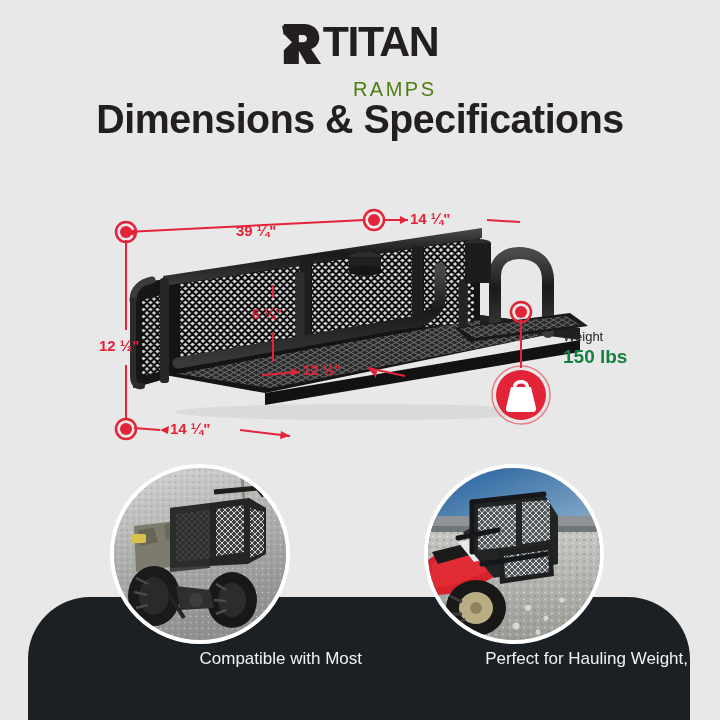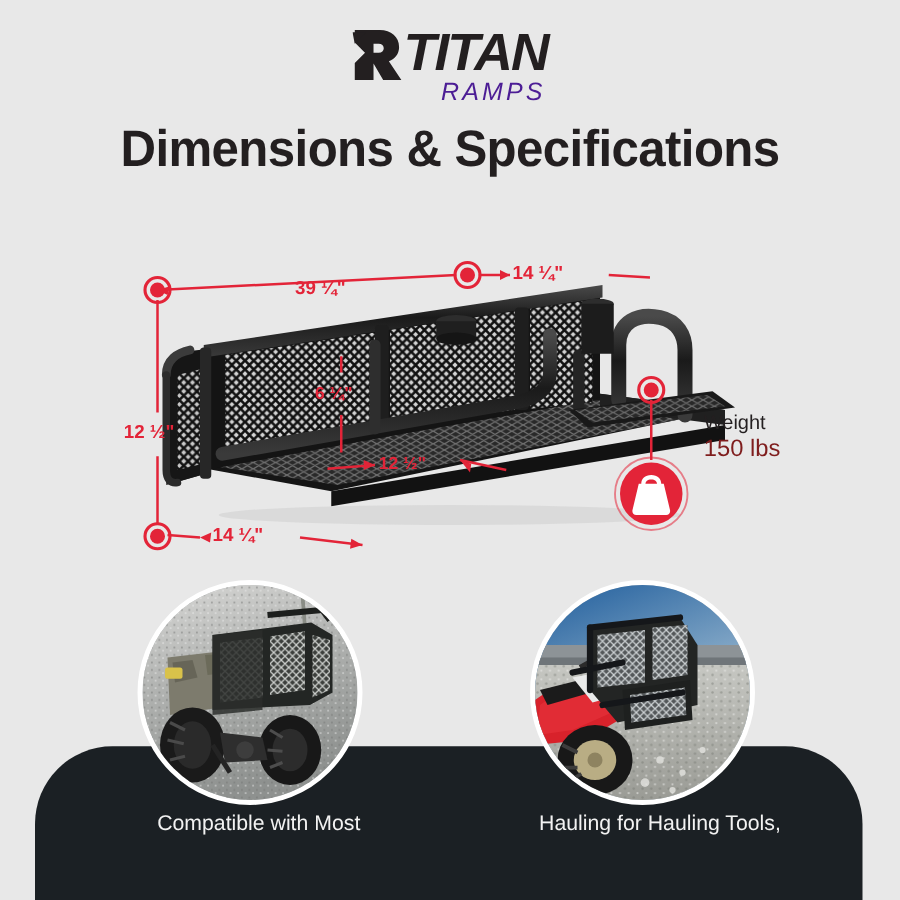--- a/index.html
+++ b/index.html
@@ -8,33 +8,33 @@
     background: #e8e8e8;
     font-family: "Liberation Sans", sans-serif;
     overflow: hidden;
     position: relative;
   }
   .page { position: relative; width: 720px; height: 720px; }
 
   
   .logo { position: absolute; top: 22px; left: 0; width: 720px; height: 58px;
           display: flex; justify-content: center; align-items: flex-start; }
-  .logo-inner { display: flex; align-items: flex-start; font-style: italic; }
+  .logo-inner { display: flex; align-items: flex-start; }
   .logo-mark { width: 40px; height: 44px; margin-right: 2px; }
   .logo-text { display: flex; flex-direction: column; align-items: flex-end; }
   .logo-titan {
     font-family: "Liberation Sans", sans-serif;
     font-weight: bold; font-size: 42px; line-height: 0.96;
     letter-spacing: -1.5px; color: #231f20;
     transform: scaleX(1.02);
   }
   .logo-ramps {
     font-family: "Liberation Sans", sans-serif;
     font-size: 20px; line-height: 1; letter-spacing: 2.5px;
-    color: #4c1d95; margin-top: 2px; margin-right: 1px;
+    color: #4d7c0f; margin-top: 17px; margin-right: 1px;
   }
 
   
   .title {
     position: absolute; top: 96px; left: 0; width: 720px;
     text-align: center;
     font-family: "Liberation Sans", sans-serif;
     font-weight: bold; font-size: 41px; letter-spacing: -0.5px;
     color: #231f20;
     transform: scaleX(0.96); transform-origin: center;
@@ -49,37 +49,37 @@
     font-family: "Liberation Sans", sans-serif;
     font-weight: bold; font-size: 15px; color: #e32438;
     white-space: nowrap;
   }
   .dim-label.small { font-size: 14px; }
 
   
   .weight-block { position: absolute; left: 563px; top: 330px; width: 120px; }
   .weight-cap {
     font-family: "Liberation Sans", sans-serif;
-    font-size: 16px; line-height: 1.12; color: #231f20;
+    font-size: 13px; line-height: 1.12; color: #231f20;
   }
   .weight-val {
     font-family: "Liberation Sans", sans-serif;
-    font-weight: normal; font-size: 19px; color: #7f1d1d; margin-top: 1px;
+    font-weight: bold; font-size: 19px; color: #15803d; margin-top: 1px;
   }
 
   
   .dark-panel {
     position: absolute; left: 28px; top: 597px;
     width: 662px; height: 140px;
     background: #1b2024;
     border-radius: 62px 62px 0 0;
   }
   .caption {
     position: absolute; top: 648px;
-    text-align: center;
+    text-align: right;
     font-family: "Liberation Sans", sans-serif;
     font-size: 17px; line-height: 1.35; color: #f2f2f2;
   }
   .caption.left { left: 52px; width: 310px; }
   .caption.right { left: 368px; width: 320px; }
 
   
   .photo {
     position: absolute; border-radius: 50%;
     border: 4px solid #ffffff; overflow: hidden;
@@ -374,16 +374,16 @@
           <circle cx="110" cy="164" r="2.5"></circle>
       </g>
     </svg>
   </div>
 
   <div class="caption left">
     <div>Compatible with Most</div>
   </div>
 
   <div class="caption right">
-    <div>Hauling for Hauling Tools,</div>
+    <div>Perfect for Hauling Weight,</div>
   </div>
 
 </div>
 
 </body></html>

